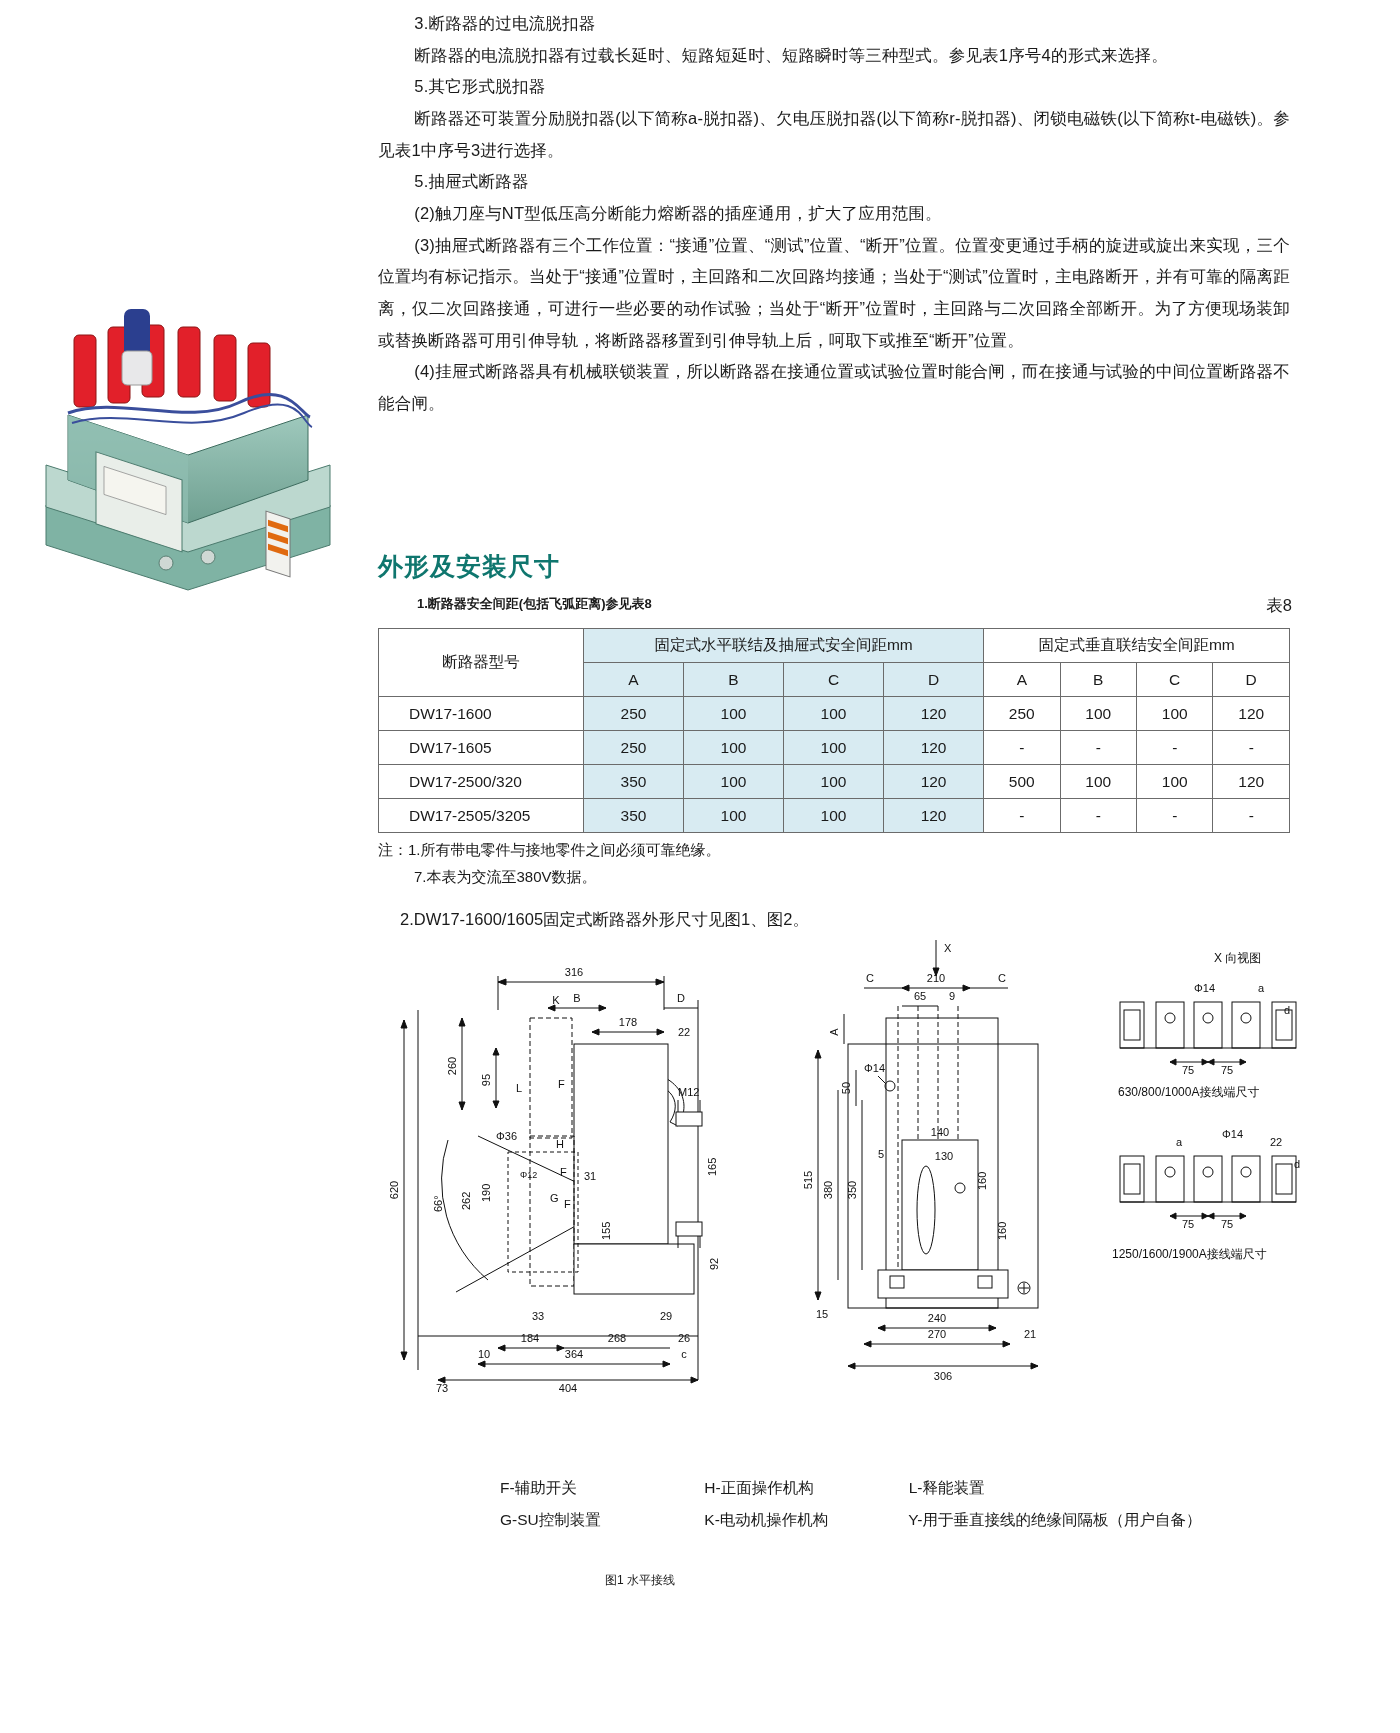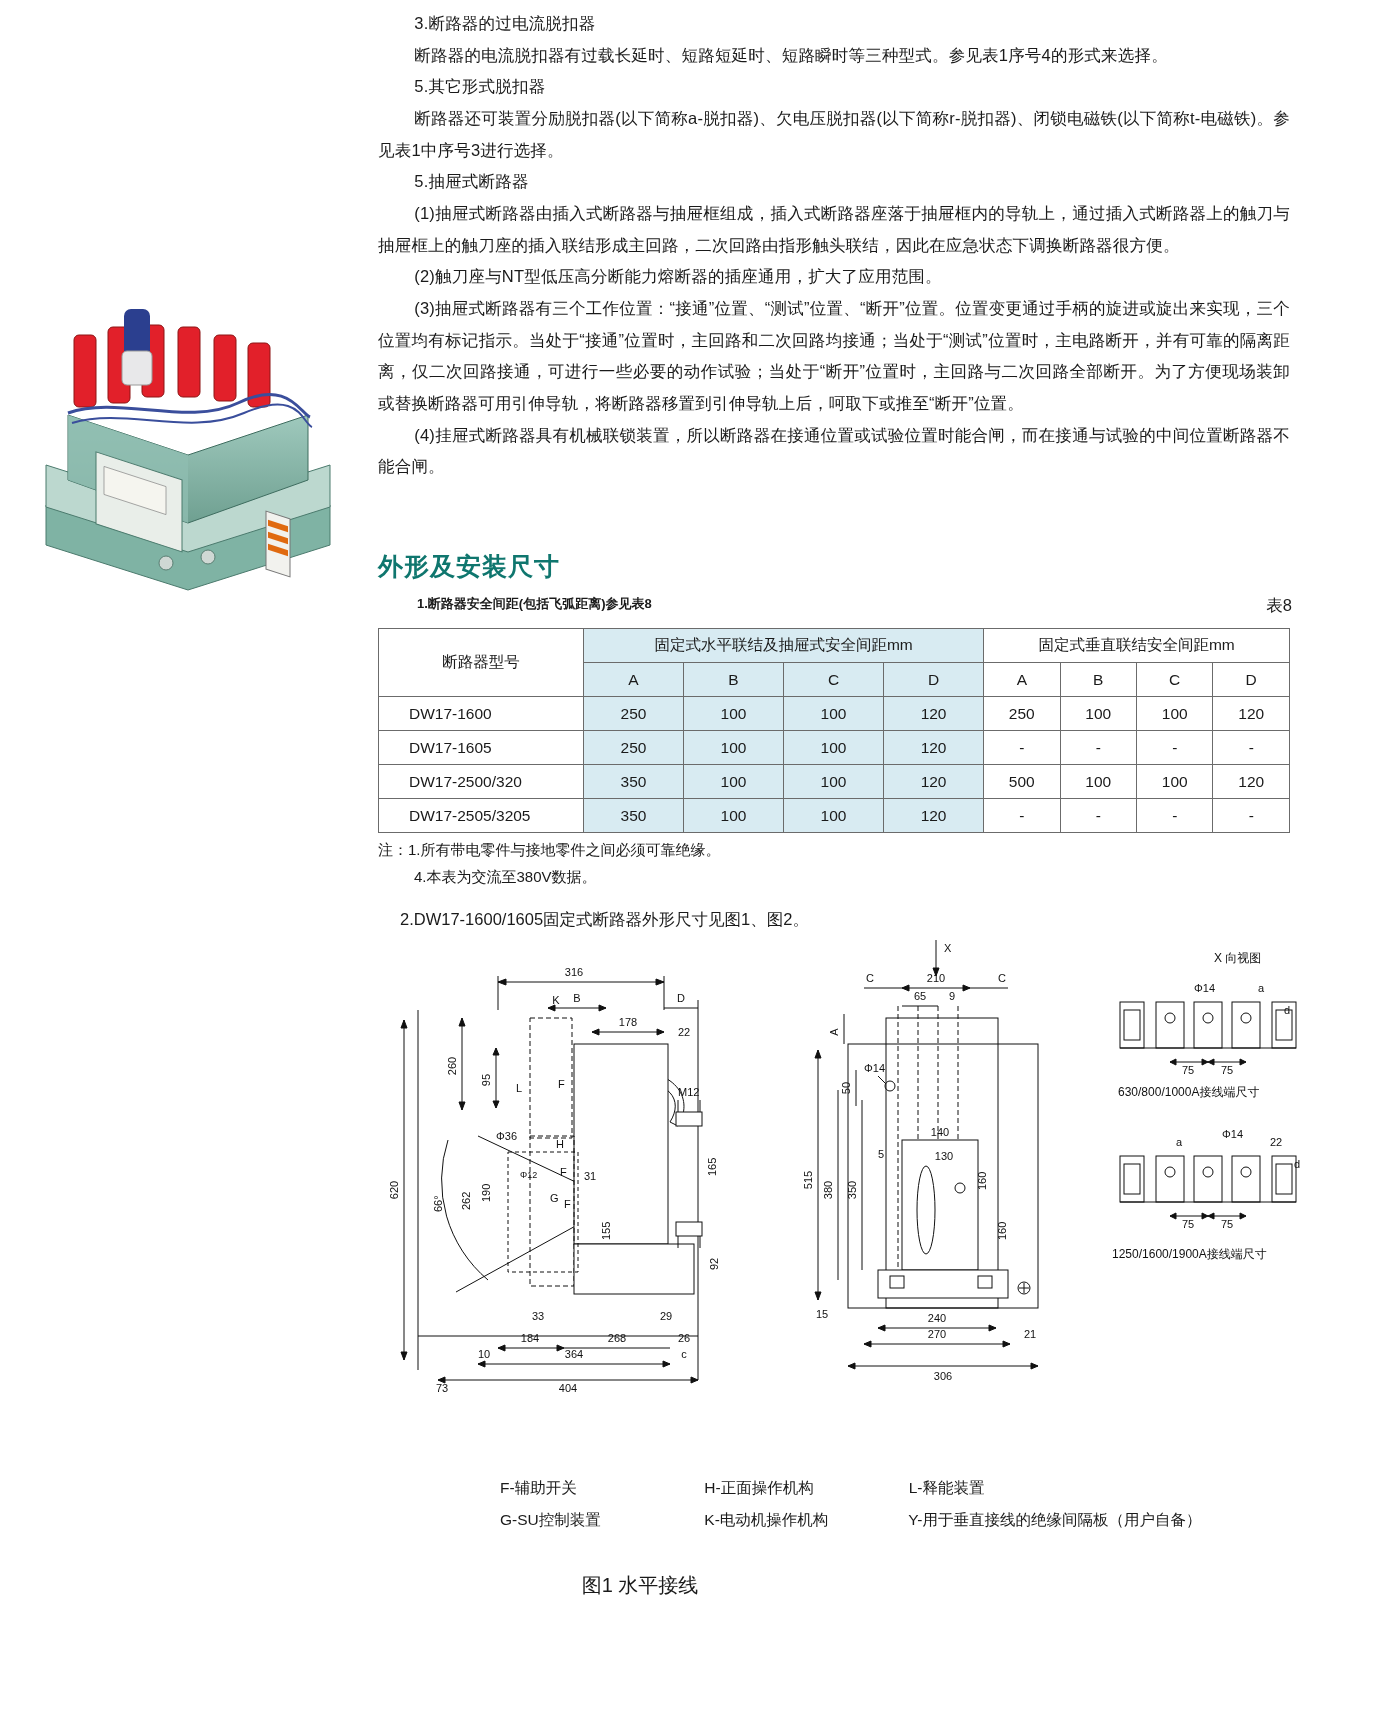--- a/index.html
+++ b/index.html
@@ -63,21 +63,21 @@
   svg{display:block;}
 
   .legend{
     position:absolute;left:500px;top:1472px;font-size:15.5px;line-height:2.05;
   }
   .legend .col1{display:inline-block;width:200px;}
   .legend .col2{display:inline-block;width:200px;}
 
   .figcap{
     position:absolute;left:0;top:1572px;width:1280px;text-align:center;
-    font-size:20px;
+    font-size:12px;
   }
 </style>
 </head>
 <body>
 
 <div class="page">
 
   <div class="photo">
     <svg width="300" height="300" viewBox="0 0 300 300">
       <defs>
@@ -122,21 +122,20 @@
       <circle cx="170" cy="262" r="7" fill="#cfd8d4" stroke="#5a7f73"></circle>
     </svg>
   </div>
 
   <div class="textcol">
     <p class="indent1">3.断路器的过电流脱扣器</p>
     <p class="indent2">断路器的电流脱扣器有过载长延时、短路短延时、短路瞬时等三种型式。参见表1序号4的形式来选择。</p>
     <p class="indent1">5.其它形式脱扣器</p>
     <p class="indent2">断路器还可装置分励脱扣器(以下简称a-脱扣器)、欠电压脱扣器(以下简称r-脱扣器)、闭锁电磁铁(以下简称t-电磁铁)。参见表1中序号3进行选择。</p>
     <p class="indent1">5.抽屉式断路器</p>
-    <p class="indent2">(1)抽屉式断路器由插入式断路器与抽屉框组成，插入式断路器座落于抽屉框内的导轨上，通过插入式断路器上的触刀与抽屉框上的触刀座的插入联结形成主回路，二次回路由指形触头联结，因此在应急状态下调换断路器很方便。</p>
     <p class="indent2">(2)触刀座与NT型低压高分断能力熔断器的插座通用，扩大了应用范围。</p>
     <p class="indent2">(3)抽屉式断路器有三个工作位置：“接通”位置、“测试”位置、“断开”位置。位置变更通过手柄的旋进或旋出来实现，三个位置均有标记指示。当处于“接通”位置时，主回路和二次回路均接通；当处于“测试”位置时，主电路断开，并有可靠的隔离距离，仅二次回路接通，可进行一些必要的动作试验；当处于“断开”位置时，主回路与二次回路全部断开。为了方便现场装卸或替换断路器可用引伸导轨，将断路器移置到引伸导轨上后，呵取下或推至“断开”位置。</p>
     <p class="indent2">(4)挂屉式断路器具有机械联锁装置，所以断路器在接通位置或试验位置时能合闸，而在接通与试验的中间位置断路器不能合闸。</p>
   </div>
 
   <div class="sec-head">外形及安装尺寸</div>
   <div class="line1">1.断路器安全间距(包括飞弧距离)参见表8</div>
   <div class="tabno">表8</div>
 
   <table class="spec">
@@ -198,21 +197,21 @@
       <td>-</td>
       <td>-</td>
       <td>-</td>
       <td>-</td>
     </tr>
   </tbody>
     </table>
 
   <div class="notes">
     <div><span>注：</span><span>1.所有带电零件与接地零件之间必须可靠绝缘。</span></div>
-    <div class="n2"><span>4.本表为交流至380V数据。</span></div>
+    <div class="n2"><span>7.本表为交流至380V数据。</span></div>
   </div>
   <div class="note3">2.DW17-1600/1605固定式断路器外形尺寸见图1、图2。</div>
 
   <div class="draw">
     <svg width="1000" height="500" viewBox="0 0 1000 500">
       <g stroke="#111" fill="none" stroke-width="1" font-family="Liberation Sans, sans-serif" font-size="11">
 
         <g>
 
           <line x1="40" y1="70" x2="40" y2="430"></line>

